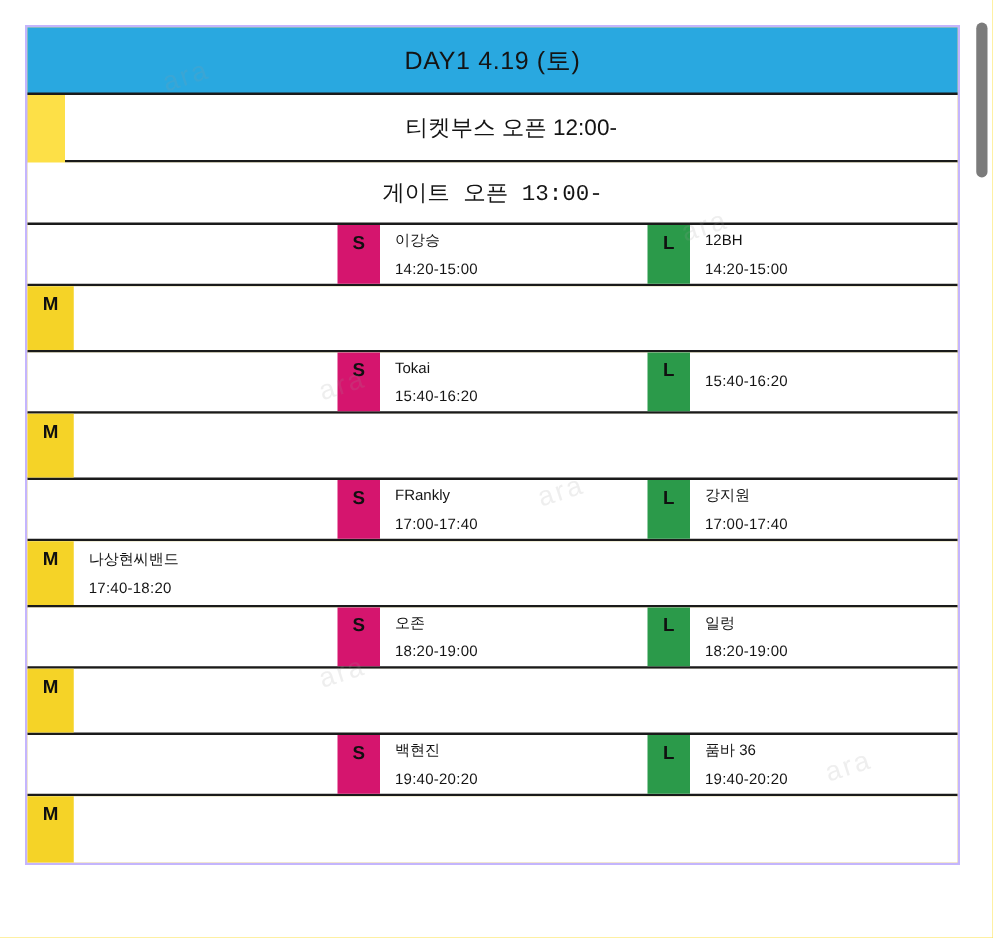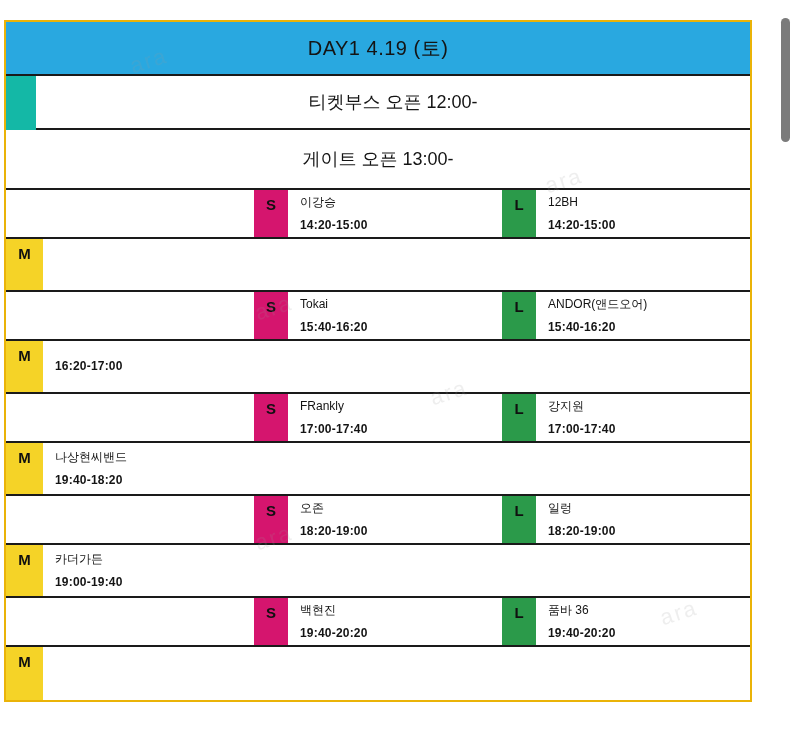--- a/index.html
+++ b/index.html
@@ -2,54 +2,54 @@
 <html><head>
 <meta charset="utf-8">
 <style>
   html,body{margin:0;padding:0;}
   body{
     width:794px;height:750px;background:#ffffff;overflow:hidden;position:relative;
     font-family:"Liberation Sans","DejaVu Sans",sans-serif;color:#141414;
     -webkit-font-smoothing:antialiased;
   }
   .timetable{
-    position:absolute;left:4px;top:20px;width:748px;
-    border:2px solid #eab308;box-sizing:border-box;background:#14b8a6;
+    position:absolute;left:20px;top:20px;width:748px;
+    border:2px solid #c4b5fd;box-sizing:border-box;background:#fde047;
   }
   .row{
     border-bottom:2px solid #1a1a1a;box-sizing:border-box;position:relative;background:#fff;
   }
   .row:last-child{border-bottom:none;}
   .day-header{
     height:54px;display:flex;align-items:center;justify-content:center;
     font-size:20px;font-weight:500;letter-spacing:0.5px;
   }
   .info-row{
     display:flex;align-items:center;justify-content:center;
     font-size:18px;font-weight:400;
   }
   .info-row.ticket{height:54px;margin-left:30px;}
-  .info-row.gate{height:60px;}
+  .info-row.gate{height:50px;font-family:Liberation Mono, monospace;}
   .srow{
     display:grid;grid-template-columns:1fr 1fr 1fr;
   }
   .srow.row-sl{height:49px;}
   .srow.row-m{height:53px;}
   .cell{display:flex;align-items:stretch;min-width:0;}
   .chip{
     width:34px;flex:0 0 auto;display:flex;justify-content:center;align-items:flex-start;
     padding-top:6px;font-size:15px;font-weight:600;color:#101010;box-sizing:border-box;
   }
   .row-m .chip{width:37px;}
   .slot-text{
     display:flex;flex-direction:column;justify-content:center;
     margin-left:12px;font-size:12px;line-height:23px;white-space:nowrap;overflow:hidden;
   }
   .slot-name{font-weight:400;}
-  .slot-time{font-weight:700;letter-spacing:0.2px;}
+  .slot-time{font-weight:400;letter-spacing:0.2px;}
   .scrollbar-thumb{
     position:absolute;left:781px;top:18px;width:9px;height:124px;
     background:#7b7b7b;border-radius:5px;
   }
   .watermark{
     position:absolute;font-size:22px;color:#9a9a9a;opacity:0.16;
     transform:rotate(-18deg);pointer-events:none;font-weight:400;letter-spacing:2px;
   }
 </style>
 </head>
@@ -105,32 +105,30 @@
   <span class="slot-text">
     <span class="slot-name">Tokai</span>
     <span class="slot-time">15:40-16:20</span>
   </span>
 </div>
     <div class="cell">
   <span class="chip" style="background: rgb(43, 154, 74);">
     <span>L</span>
   </span>
   <span class="slot-text">
-    <span class="slot-name">ANDOR(앤드오어)</span>
     <span class="slot-time">15:40-16:20</span>
   </span>
 </div>
   </div>
       <div class="row srow row-m">
     <div class="cell">
   <span class="chip" style="background: rgb(245, 211, 39);">
     <span>M</span>
   </span>
   <span class="slot-text">
-    <span class="slot-time">16:20-17:00</span>
   </span>
 </div>
     <div class="cell"></div>
     <div class="cell"></div>
   </div>
       <div class="row srow row-sl">
     <div class="cell"></div>
     <div class="cell">
   <span class="chip" style="background: rgb(213, 21, 110);">
     <span>S</span>
@@ -150,21 +148,21 @@
   </span>
 </div>
   </div>
       <div class="row srow row-m">
     <div class="cell">
   <span class="chip" style="background: rgb(245, 211, 39);">
     <span>M</span>
   </span>
   <span class="slot-text">
     <span class="slot-name">나상현씨밴드</span>
-    <span class="slot-time">19:40-18:20</span>
+    <span class="slot-time">17:40-18:20</span>
   </span>
 </div>
     <div class="cell"></div>
     <div class="cell"></div>
   </div>
       <div class="row srow row-sl">
     <div class="cell"></div>
     <div class="cell">
   <span class="chip" style="background: rgb(213, 21, 110);">
     <span>S</span>
@@ -181,24 +179,20 @@
   <span class="slot-text">
     <span class="slot-name">일렁</span>
     <span class="slot-time">18:20-19:00</span>
   </span>
 </div>
   </div>
       <div class="row srow row-m">
     <div class="cell">
   <span class="chip" style="background: rgb(245, 211, 39);">
     <span>M</span>
-  </span>
-  <span class="slot-text">
-    <span class="slot-name">카더가든</span>
-    <span class="slot-time">19:00-19:40</span>
   </span>
 </div>
     <div class="cell"></div>
     <div class="cell"></div>
   </div>
       <div class="row srow row-sl">
     <div class="cell"></div>
     <div class="cell">
   <span class="chip" style="background: rgb(213, 21, 110);">
     <span>S</span>

